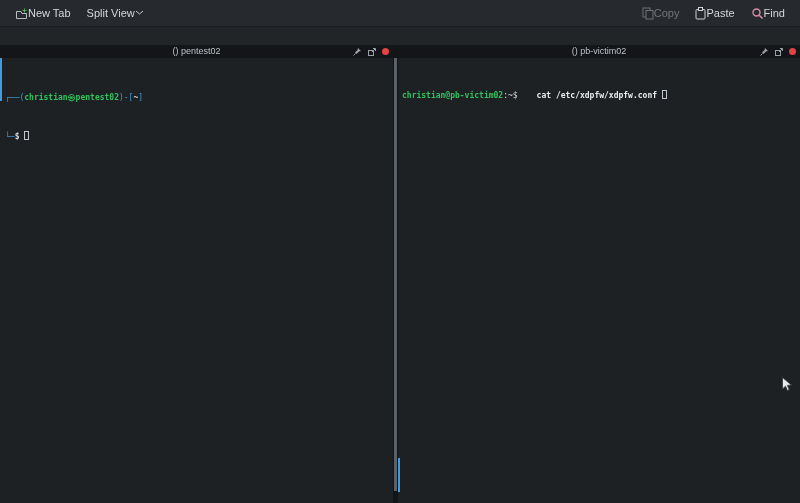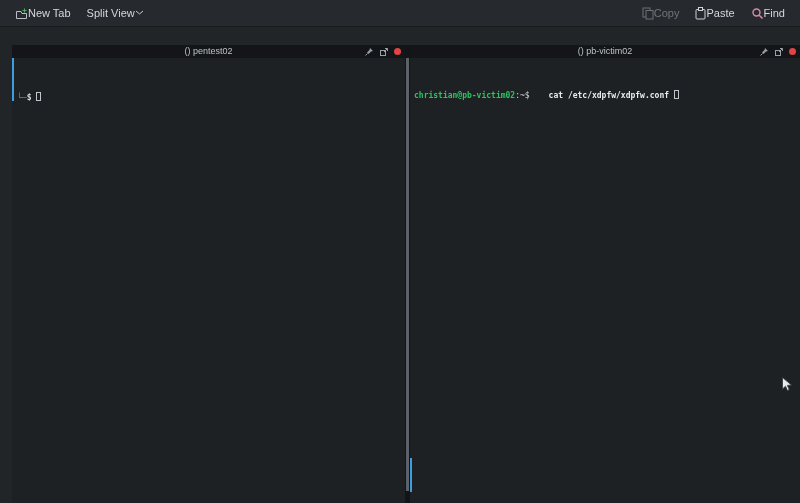--- a/index.html
+++ b/index.html
@@ -14,21 +14,21 @@
   
   .toolbar { height:27px; background:#26292d; border-bottom:1px solid #191b1e;
              display:flex; align-items:center; padding:0 8px; gap:2px; }
   .tbtn { display:inline-flex; align-items:center; background:transparent; border:none;
           color:#d4d8db; font-size:11px; font-family:inherit; padding:3px 7px; cursor:default; }
   .tbtn svg { display:block; }
   .tbtn.disabled { opacity:.42; }
   .spacer { flex:1; }
 
   
-  .splits { position:absolute; top:45px; left:0; right:0; bottom:0; display:flex;padding-left:12px; }
+  .splits { position:absolute; top:45px; left:0; right:0; bottom:0; display:flex; }
   .pane { display:flex; flex-direction:column; position:relative; min-width:0; }
   .pane.left { width:393px; }
   .pane.right { flex:1; }
 
   .pane-header { height:13px; background:#131518; position:relative; flex:0 0 13px; }
   .pane-title { position:absolute; left:0; right:0; top:0; text-align:center; font-size:9px;
                 line-height:13px; color:#bdc2c6; }
   .hdr-icons { position:absolute; right:4px; top:0; height:13px; display:flex; align-items:center; gap:5px; }
   .close-dot { width:7px; height:7px; border-radius:50%; background:#e24444; display:inline-block; }
 
@@ -129,20 +129,21 @@
           <span>
             <svg width="10" height="10" viewBox="0 0 10 10">
                 <rect x="1.5" y="3.5" width="5" height="5" fill="none" stroke="#9aa0a5"></rect>
                 <path d="M5 5l3.5-3.5M6 1.5h2.5V4" stroke="#9aa0a5" fill="none"></path>
               </svg>
           </span>
           <span class="close-dot"></span>
         </span>
       </div>
       <div class="term">
+        <div><span class="c-blue">┌──(</span><span class="c-green b">christian㉿pentest02</span><span class="c-blue">)-[</span><span class="c-white b">~</span><span class="c-blue">]</span></div>
         <div><span class="c-blue">└─</span><span class="c-white b">$</span><span class="cursor-hollow"></span></div>
         <span class="thumb left-pane"></span>
       </div>
     </div>
 
     <div class="divider">
       <span class="divider-handle"></span>
     </div>
 
     <div class="pane right">

